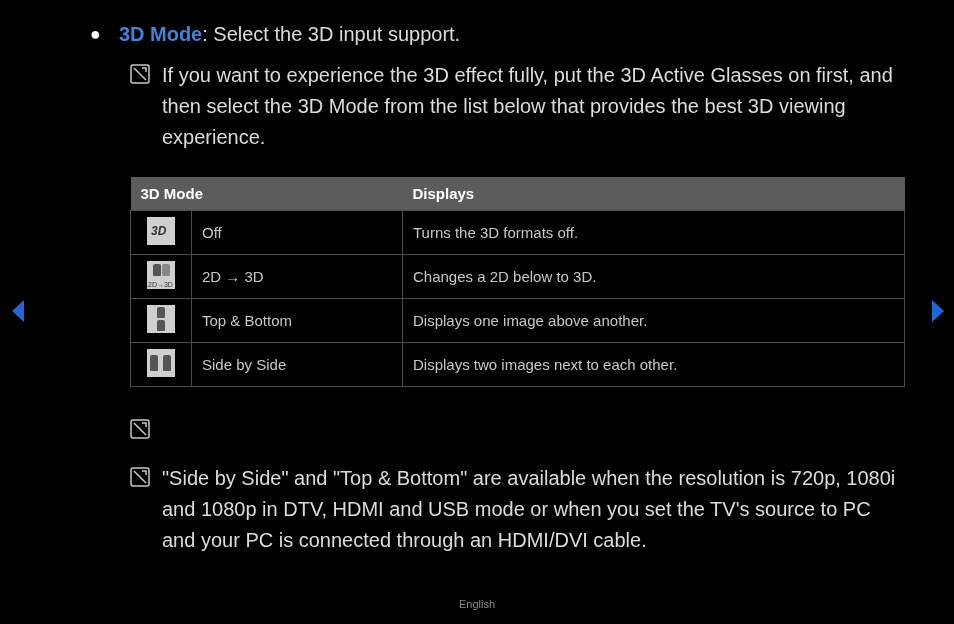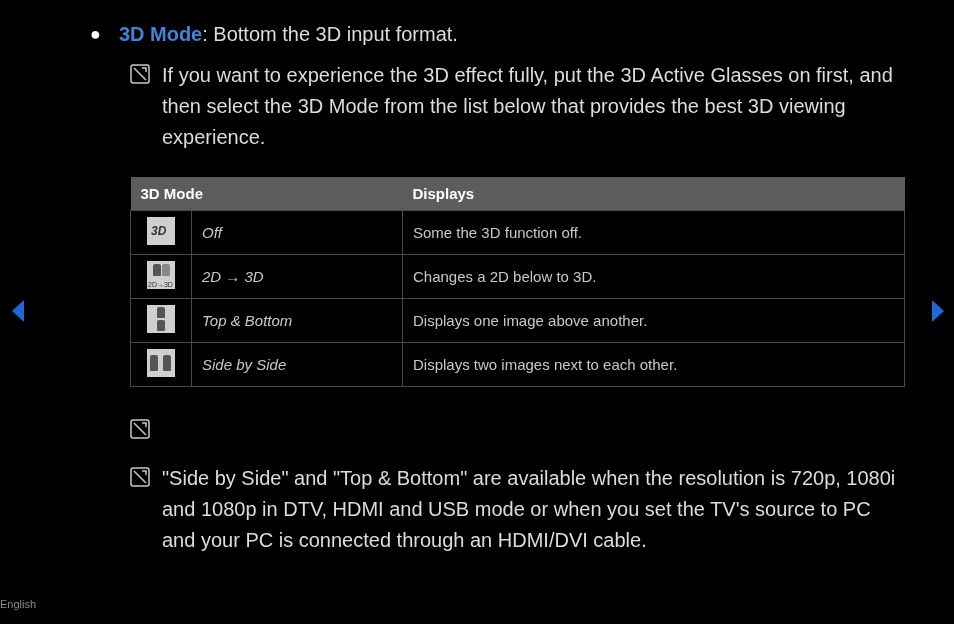--- a/index.html
+++ b/index.html
@@ -11,35 +11,35 @@
   .kw{color:#4183d8;font-weight:600;}
   .note-block{margin-left:40px;margin-top:8px;}
   .note-row{display:flex;align-items:flex-start;margin-bottom:24px;margin-top:12px;}
   .note-icon{flex:0 0 auto;width:20px;height:20px;margin-right:12px;margin-top:4px;}
   .note-text{font-size:20px;line-height:31px;color:#dcdcdc;}
   .note-text .kw{color:#4183d8;font-weight:600;}
   table.modes{width:775px;margin-left:40px;border-collapse:collapse;margin-top:6px;margin-bottom:28px;}
   table.modes th{background:#5c5c5c;color:#fff;text-align:left;font-weight:600;font-size:15px;padding:8px 10px;border:none;}
   table.modes td{border:1px solid #4a4a4a;padding:8px 10px;font-size:15px;color:#c8c8c8;vertical-align:middle;}
   table.modes td.iconcell{width:52px;text-align:center;padding:6px 4px;}
-  table.modes td.modecell{width:190px;font-style:italic;}
+  table.modes td.modecell{width:190px;}
   .mode-icon{display:inline-block;width:28px;height:28px;background:#cfcfcf;position:relative;font-size:10px;color:#333;line-height:1;}
   
   .ic-off::after{content:"3D";position:absolute;left:4px;top:8px;font-size:12px;font-style:italic;color:#333;font-weight:600;}
   .ic-2d3d::after{content:"2D→3D";position:absolute;left:1px;bottom:1px;font-size:7px;color:#333;}
   .ic-2d3d::before{content:"";position:absolute;left:6px;top:3px;width:8px;height:12px;background:#555;border-radius:2px 2px 1px 1px;box-shadow:9px 0 0 #888;}
   .ic-sbs::before{content:"";position:absolute;left:3px;top:6px;width:8px;height:16px;background:#555;border-radius:2px 2px 1px 1px;}
   .ic-sbs::after{content:"";position:absolute;left:16px;top:6px;width:8px;height:16px;background:#555;border-radius:2px 2px 1px 1px;}
   .ic-tb::before{content:"";position:absolute;left:10px;top:2px;width:8px;height:11px;background:#555;border-radius:2px 2px 1px 1px;}
   .ic-tb::after{content:"";position:absolute;left:10px;top:15px;width:8px;height:11px;background:#555;border-radius:2px 2px 1px 1px;}
   .nav{position:absolute;top:300px;}
   .nav.left{left:10px;}
   .nav.right{right:8px;}
   .nav svg{display:block;}
-  .footer{position:absolute;left:0;bottom:14px;width:100%;text-align:left;font-size:11px;color:#8a8a8a;}
+  .footer{position:absolute;left:0;bottom:14px;width:100%;text-align:center;font-size:11px;color:#8a8a8a;}
 </style>
 </head>
 <body>
 
 <div class="page">
 
   <div class="nav left">
     <svg width="18" height="22" viewBox="0 0 18 22">
       <polygon points="14,0 14,22 2,11" fill="#1e68d6"></polygon>
     </svg>
@@ -47,21 +47,21 @@
   <div class="nav right">
     <svg width="18" height="22" viewBox="0 0 18 22">
       <polygon points="4,0 4,22 16,11" fill="#1e68d6"></polygon>
     </svg>
   </div>
 
   <div class="content">
     <div class="bullet-row">
       <span class="bullet">●</span>
       <span class="main-line">
-        <span class="kw">3D Mode</span><span>: Bottom the 3D input format.</span>
+        <span class="kw">3D Mode</span><span>: Select the 3D input support.</span>
       </span>
     </div>
 
     <div class="note-block">
       <div class="note-row">
         <span class="note-icon">
           <svg width="20" height="20" viewBox="0 0 20 20">
               <rect x="1" y="1" width="18" height="18" rx="2" fill="none" stroke="#c8c8c8" stroke-width="1.5"></rect>
               <path d="M4 4 L16 16" stroke="#c8c8c8" stroke-width="1.5"></path>
               <path d="M12 4 L16 4 L16 8" fill="none" stroke="#c8c8c8" stroke-width="1.5"></path>
@@ -75,21 +75,21 @@
       <thead>
         <tr>
           <th colspan="2">3D Mode</th>
           <th>Displays</th>
         </tr>
       </thead>
       <tbody>
         <tr>
           <td class="iconcell"><span class="mode-icon ic-off"></span></td>
           <td class="modecell">Off</td>
-          <td>Some the 3D function off.</td>
+          <td>Turns the 3D formats off.</td>
         </tr>
         <tr>
           <td class="iconcell"><span class="mode-icon ic-2d3d"></span></td>
           <td class="modecell">2D → 3D</td>
           <td>Changes a 2D below to 3D.</td>
         </tr>
         <tr>
           <td class="iconcell"><span class="mode-icon ic-tb"></span></td>
           <td class="modecell">Top &amp; Bottom</td>
           <td>Displays one image above another.</td>

